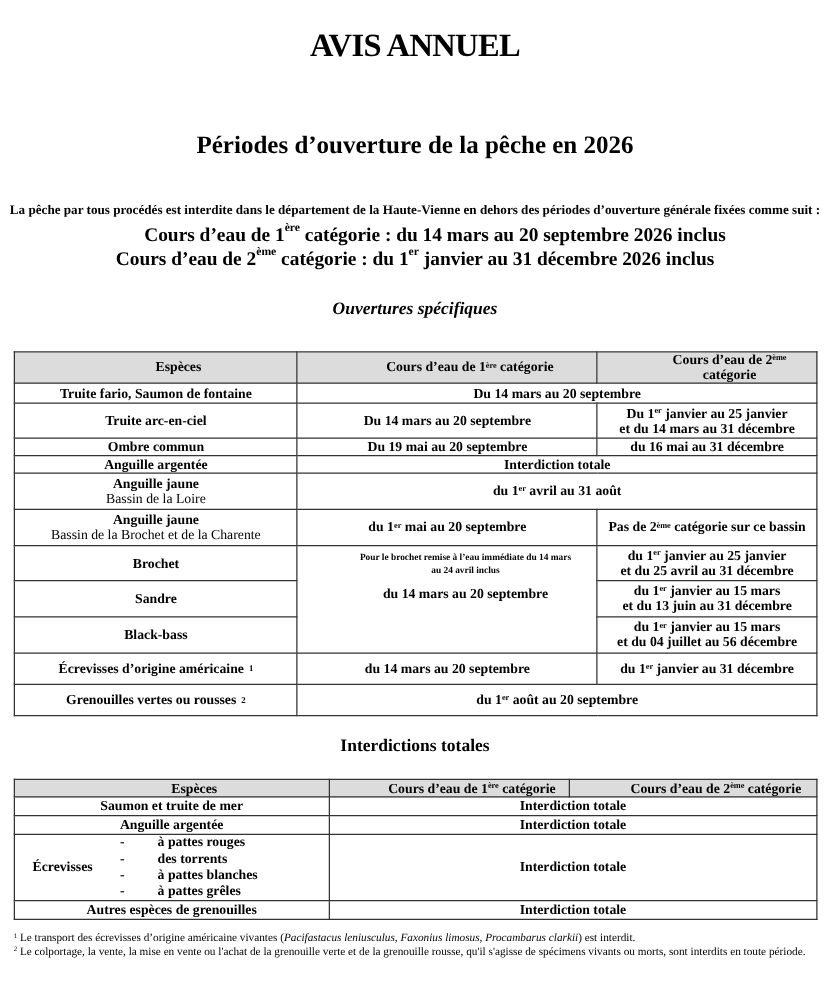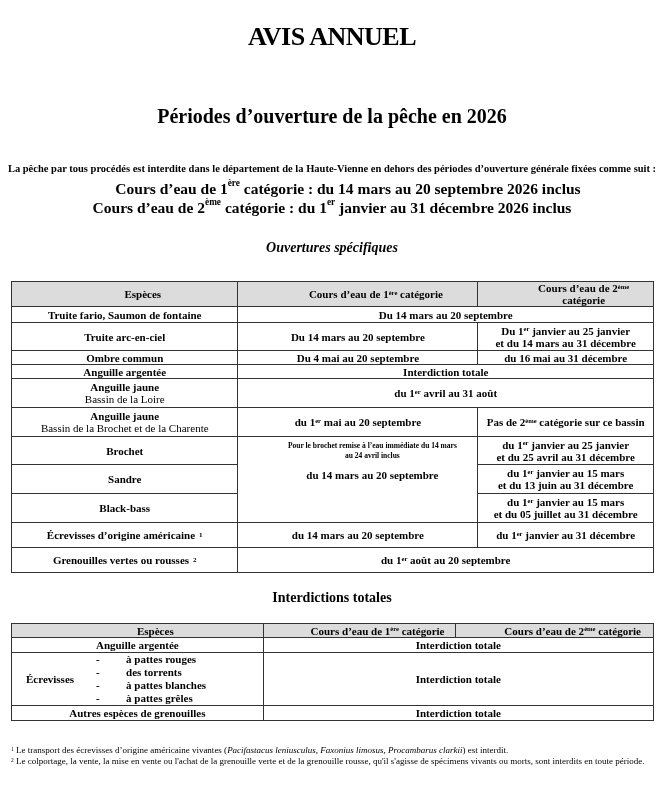--- a/index.html
+++ b/index.html
@@ -73,21 +73,21 @@
     <td>Truite fario, Saumon de fontaine</td>
     <td colspan="2">Du 14 mars au 20 septembre</td>
   </tr>
   <tr style="height:28px">
     <td>Truite arc-en-ciel</td>
     <td>Du 14 mars au 20 septembre</td>
     <td><span>Du 1</span><sup>er</sup><span> janvier au 25 janvier</span><br><span>et du 14 mars au 31 décembre</span></td>
   </tr>
   <tr style="height:14px">
     <td>Ombre commun</td>
-    <td>Du 4 mai au 20 septembre</td>
+    <td>Du 19 mai au 20 septembre</td>
     <td>du 16 mai au 31 décembre</td>
   </tr>
   <tr style="height:14px">
     <td>Anguille argentée</td>
     <td colspan="2">Interdiction totale</td>
   </tr>
   <tr style="height:29px">
     <td><span>Anguille jaune</span><br><span class="norm">Bassin de la Loire</span></td>
     <td colspan="2"><span>du 1</span><sup>er</sup><span> avril au 31 août</span></td>
   </tr>
@@ -103,21 +103,21 @@
       <div style="margin-top:8px;">du 14 mars au 20 septembre</div>
     </td>
     <td><span>du 1</span><sup>er</sup><span> janvier au 25 janvier</span><br><span>et du 25 avril au 31 décembre</span></td>
   </tr>
   <tr style="height:29px">
     <td>Sandre</td>
     <td><span>du 1</span><sup>er</sup><span> janvier au 15 mars</span><br><span>et du 13 juin au 31 décembre</span></td>
   </tr>
   <tr style="height:29px">
     <td>Black-bass</td>
-    <td><span>du 1</span><sup>er</sup><span> janvier au 15 mars</span><br><span>et du 05 juillet au 31 décembre</span></td>
+    <td><span>du 1</span><sup>er</sup><span> janvier au 15 mars</span><br><span>et du 04 juillet au 56 décembre</span></td>
   </tr>
   <tr style="height:25px">
     <td><span>Écrevisses d’origine américaine</span><span class="sup1">1</span></td>
     <td>du 14 mars au 20 septembre</td>
     <td><span>du 1</span><sup>er</sup><span> janvier au 31 décembre</span></td>
   </tr>
   <tr style="height:25px">
     <td><span>Grenouilles vertes ou rousses</span><span class="sup1">2</span></td>
     <td colspan="2"><span>du 1</span><sup>er</sup><span> août au 20 septembre</span></td>
   </tr>
@@ -130,20 +130,24 @@
   <colgroup>
       <col style="width:252px">
       <col style="width:193px">
       <col style="width:198px">
     </colgroup>
   <tbody>
       <tr>
     <th>Espèces</th>
     <th><span>Cours d’eau de 1</span><sup>ère</sup><span> catégorie</span></th>
     <th><span>Cours d’eau de 2</span><sup>ème</sup><span> catégorie</span></th>
+  </tr>
+  <tr>
+    <td>Saumon et truite de mer</td>
+    <td colspan="2">Interdiction totale</td>
   </tr>
   <tr>
     <td>Anguille argentée</td>
     <td colspan="2">Interdiction totale</td>
   </tr>
   <tr style="height:52px">
     <td style="padding:0;">
       <div class="ecr">
         <span>Écrevisses</span>
         <div class="ecr-list">

